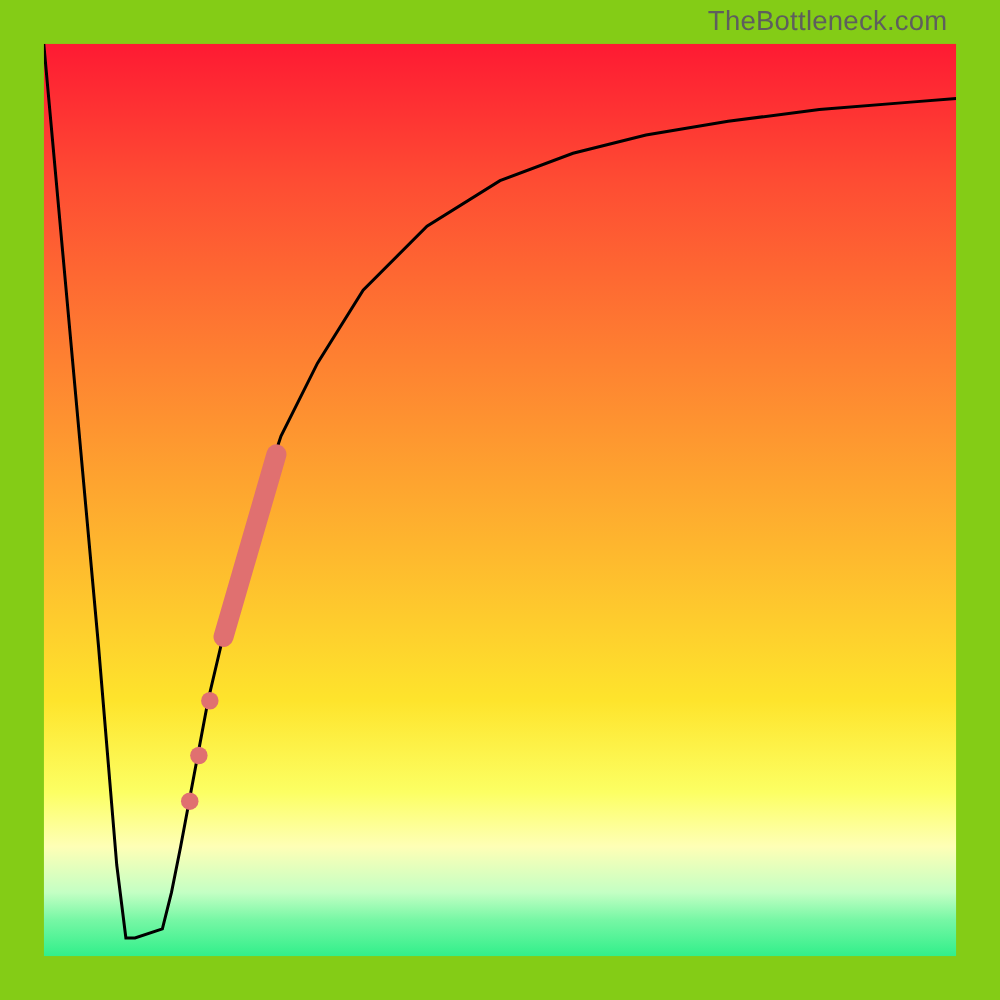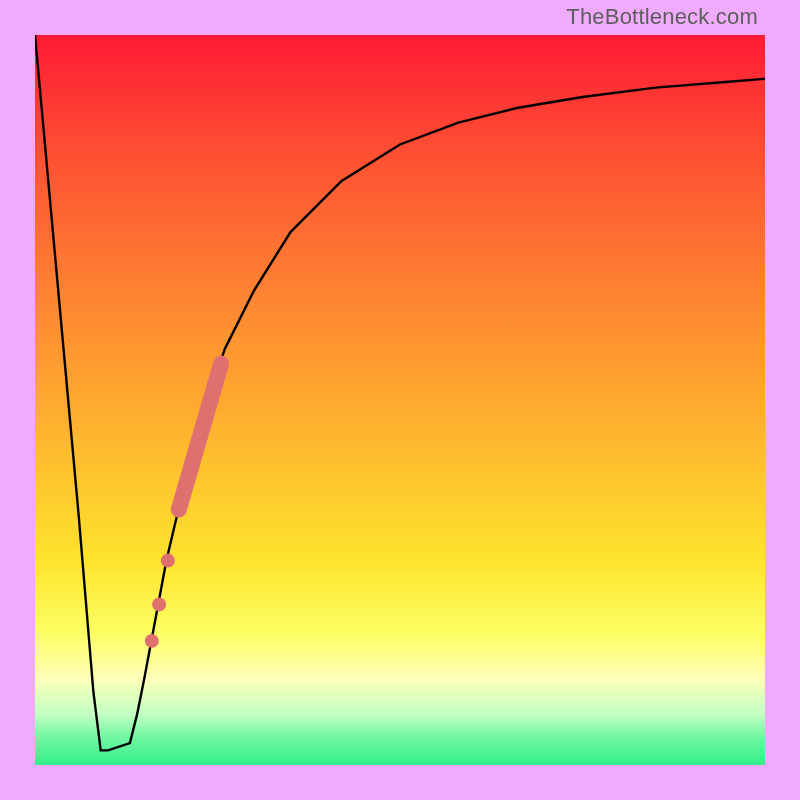--- a/index.html
+++ b/index.html
@@ -8,21 +8,21 @@
     width: 800px;
     height: 800px;
     overflow: hidden;
     background: #000;
     font-family: Arial, Helvetica, sans-serif;
   }
   .chart-frame {
     position: relative;
     width: 800px;
     height: 800px;
-    background: #f0abfc;
+    background: #84cc16;
   }
   .plot-area {
     position: absolute;
     left: 35px;
     top: 35px;
     width: 730px;
     height: 730px;
     overflow: hidden;
   }
   .gradient-bg {

